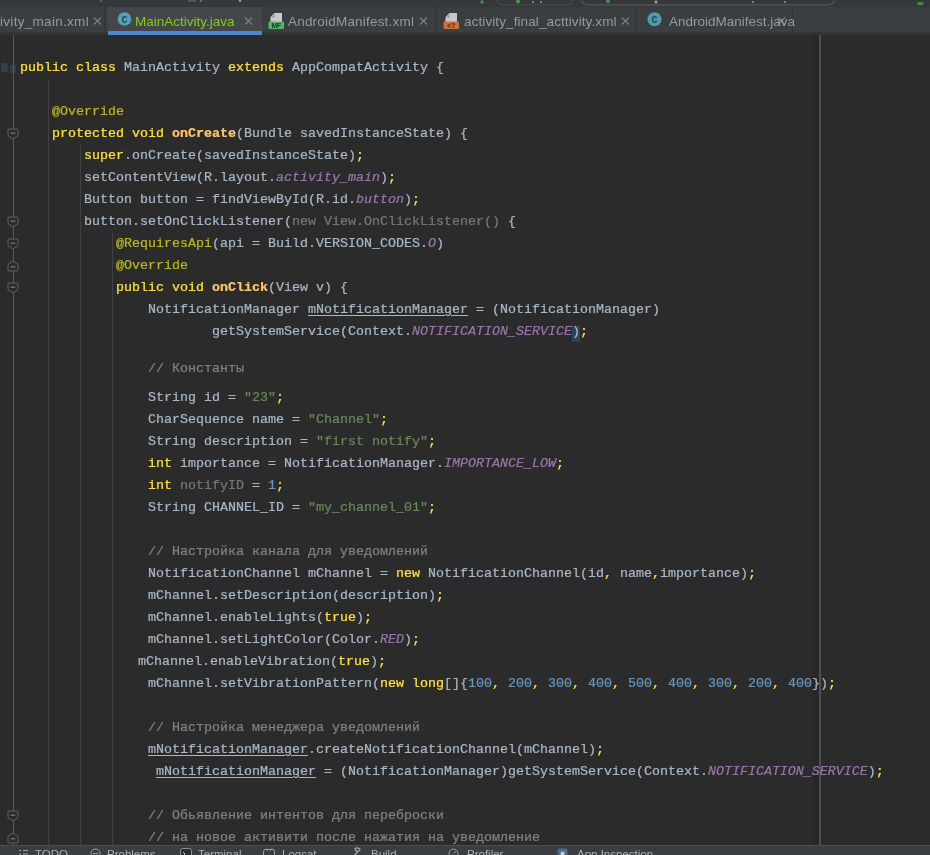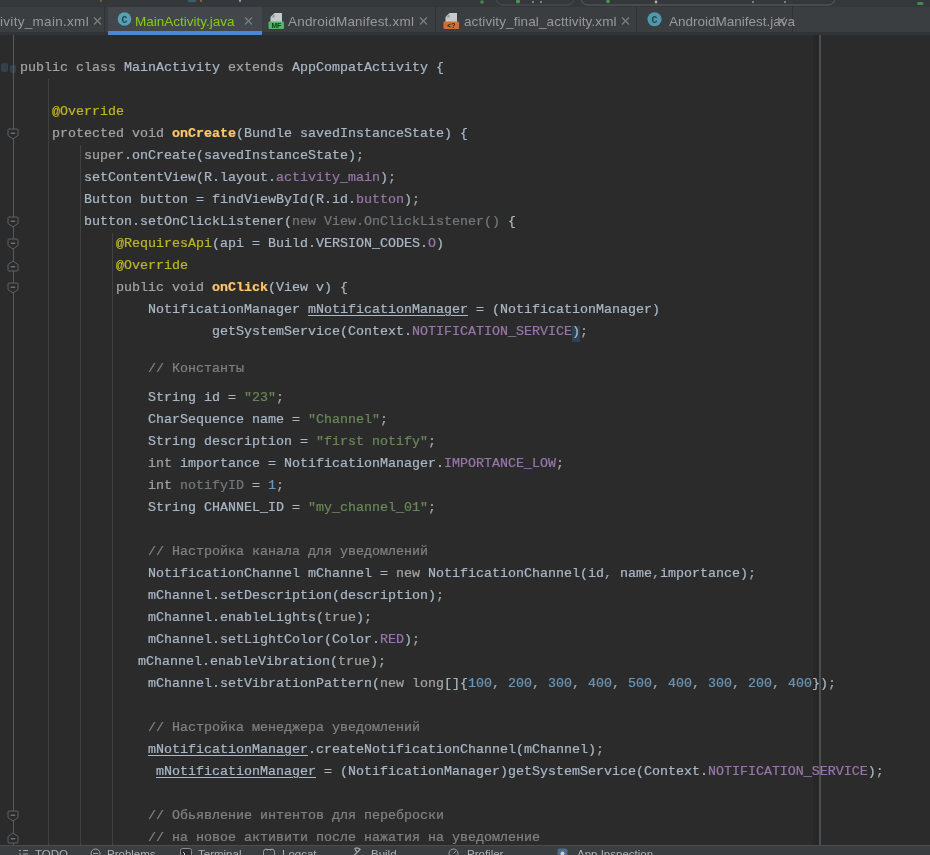--- a/index.html
+++ b/index.html
@@ -12,22 +12,22 @@
 .sep{position:absolute;top:6px;width:1px;height:27px;background:#303234}
 .tlab{position:absolute;top:14px;font-size:13.5px;color:#97999c;white-space:nowrap}
 .tsel{color:#84cc16}
 
 #ed{position:absolute;left:0;top:35px;width:930px;height:810px;background:#2b2b2b}
 .vline{position:absolute;width:1px;background:#3f4143}
 #gut{position:absolute;left:13px;top:0;width:1px;height:810px;background:#575a5c}
 #mband{position:absolute;left:813px;top:0;width:6px;height:810px;background:#272727}
 #mline{position:absolute;left:819px;top:0;width:2px;height:810px;background:#4c4f51}
 .ln{position:absolute;height:22px;line-height:22px;font-family:"Liberation Mono",monospace;font-size:13.33px;white-space:pre;color:#a9b7c6;-webkit-text-stroke:0.22px currentColor}
-.k{color:#a3a3a3}.m{color:#ffc66d;font-weight:bold}.a{color:#bbb529}.s{color:#6a8759}
-.n{color:#6897bb}.t{color:#808080}.c{color:#9876aa;}.g{color:#73787b}
+.k{color:#fde047}.m{color:#ffc66d;font-weight:bold}.a{color:#bbb529}.s{color:#6a8759}
+.n{color:#6897bb}.t{color:#808080}.c{color:#9876aa;font-style:italic}.g{color:#73787b}
 .u{text-decoration:underline;text-underline-offset:2px}
 
 #sb{position:absolute;left:0;top:845px;width:930px;height:20px;background:#3b3e40;border-top:1px solid #4b4e50;box-sizing:border-box}
 .si{position:absolute;top:2px;font-size:11.5px;color:#aeb1b3;white-space:nowrap}
 </style></head>
 <body>
 <div id="bar"></div>
 <div style="position:absolute;left:0;top:0;width:930px;height:7px;background:#35383a"></div>
 <div id="barline"></div>
 <div id="seltab"></div>

